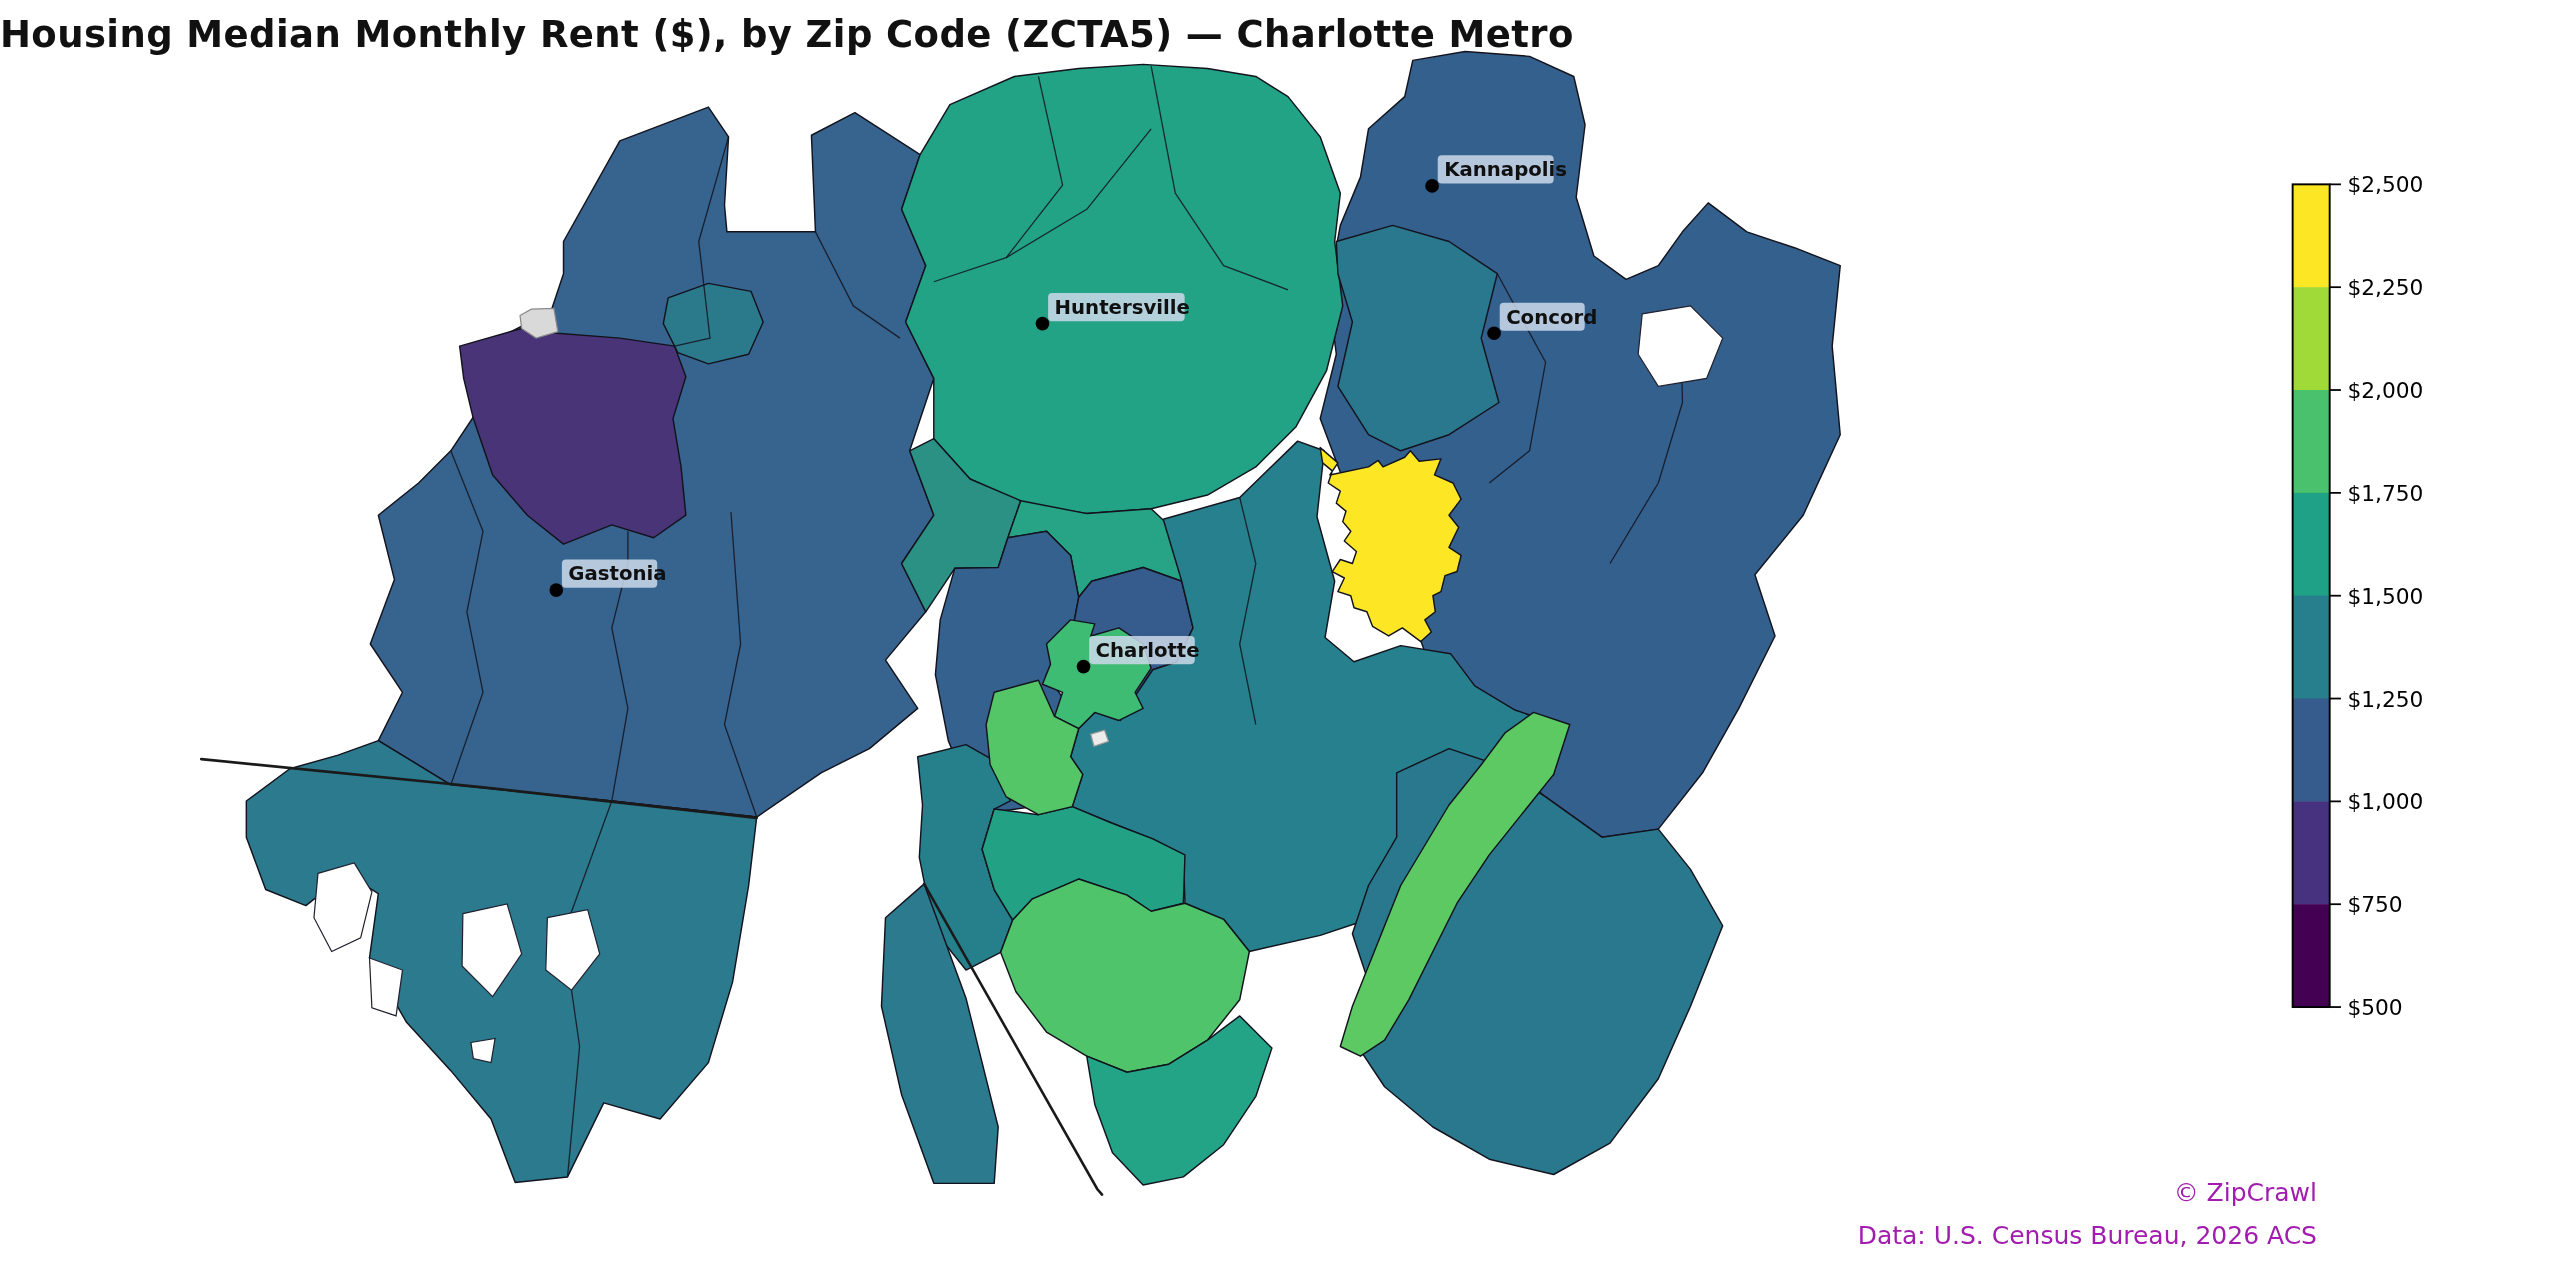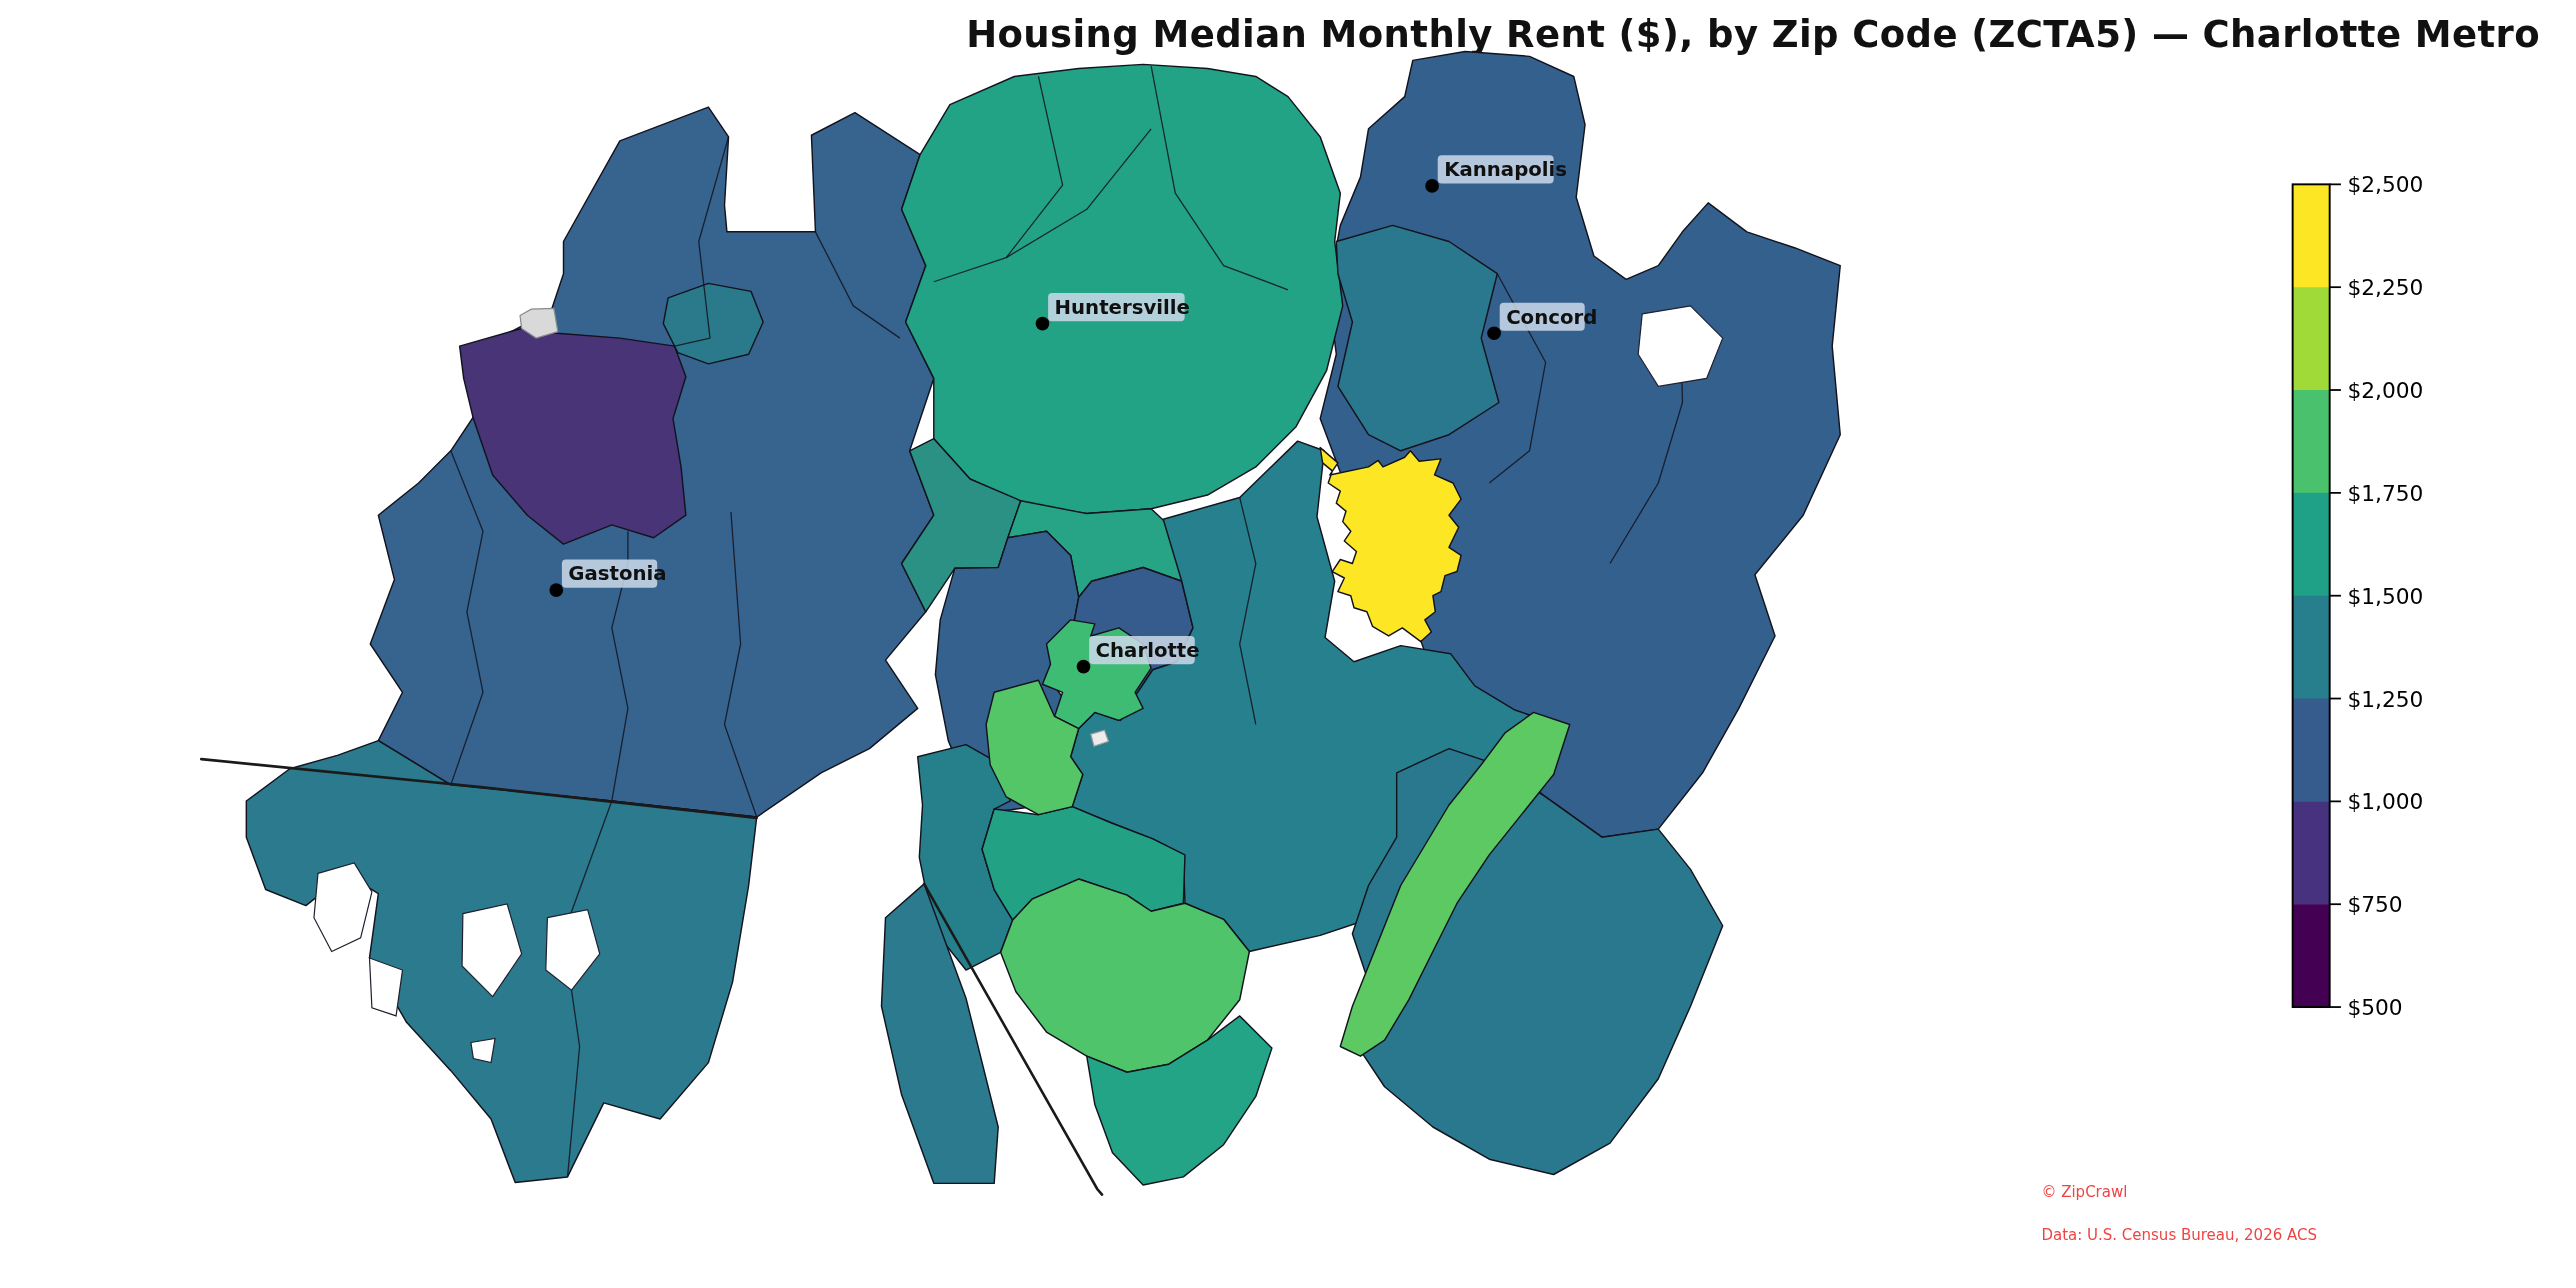--- a/index.html
+++ b/index.html
@@ -1,22 +1,22 @@
 <!DOCTYPE html>
 <html style="font-size:13px"><head>
 <meta charset="utf-8">
 <style>
   html,body{margin:0;padding:0;background:#ffffff;}
   .stage{position:relative;width:2576px;height:1288px;background:#ffffff;overflow:hidden;
          font-family:"DejaVu Sans","Liberation Sans",sans-serif;}
-  .fig-title{position:absolute;top:13px;left:0;width:2540px;text-align:right;
+  .fig-title{position:absolute;top:13px;left:0;width:2540px;text-align:left;
              font-size:37px;font-weight:bold;color:#111111;letter-spacing:0.4px;}
   .map-svg{position:absolute;left:0;top:0;}
-  .attribution{position:absolute;right:259px;bottom:31px;text-align:left;
-               color:#ef4444;font-size:15px;line-height:43px;}
+  .attribution{position:absolute;right:259px;bottom:31px;text-align:right;
+               color:#a21caf;font-size:25px;line-height:43px;}
 </style>
 </head>
 <body>
 
 <div class="stage">
   <div class="fig-title">Housing Median Monthly Rent ($), by Zip Code (ZCTA5) — Charlotte Metro</div>
   <svg class="map-svg" width="2576" height="1288" viewBox="0 0 3200 1600" xmlns="http://www.w3.org/2000/svg">
       <polygon points="700,300 770,175 880,133 905,170 900,255 903,288 1013,288 1008,168 1062,140 1143,192 1120,260 1150,330 1125,400 1160,470 1130,560 1160,640 1120,700 1150,760 1100,820 1140,880 1080,930 1020,960 940,1015 760,995 560,975 470,920 500,860 460,800 490,720 470,640 520,600 560,560 600,500 580,460 620,420 648,405 655,388 685,385 700,340" fill="#36648f" stroke="#13131d" stroke-width="1.8" stroke-linejoin="round"></polygon>
       <polygon points="1700,160 1745,120 1755,75 1820,64 1900,70 1955,95 1969,155 1958,245 1980,318 2020,347 2060,330 2090,288 2122,252 2170,288 2230,308 2286,330 2276,430 2286,540 2240,640 2180,714 2205,790 2160,880 2115,960 2060,1030 1990,1040 1920,990 1860,940 1810,880 1770,810 1745,740 1700,680 1670,600 1640,520 1660,440 1650,360 1665,280 1690,220" fill="#34608d" stroke="#13131d" stroke-width="1.8" stroke-linejoin="round"></polygon>
       <polygon points="1143,192 1180,130 1260,95 1340,85 1420,80 1500,85 1560,95 1600,120 1640,170 1665,240 1658,300 1668,380 1648,460 1610,530 1560,580 1500,615 1430,632 1350,638 1270,625 1205,595 1160,545 1160,470 1125,400 1150,330 1120,260" fill="#22a385" stroke="#13131d" stroke-width="1.8" stroke-linejoin="round"></polygon>

